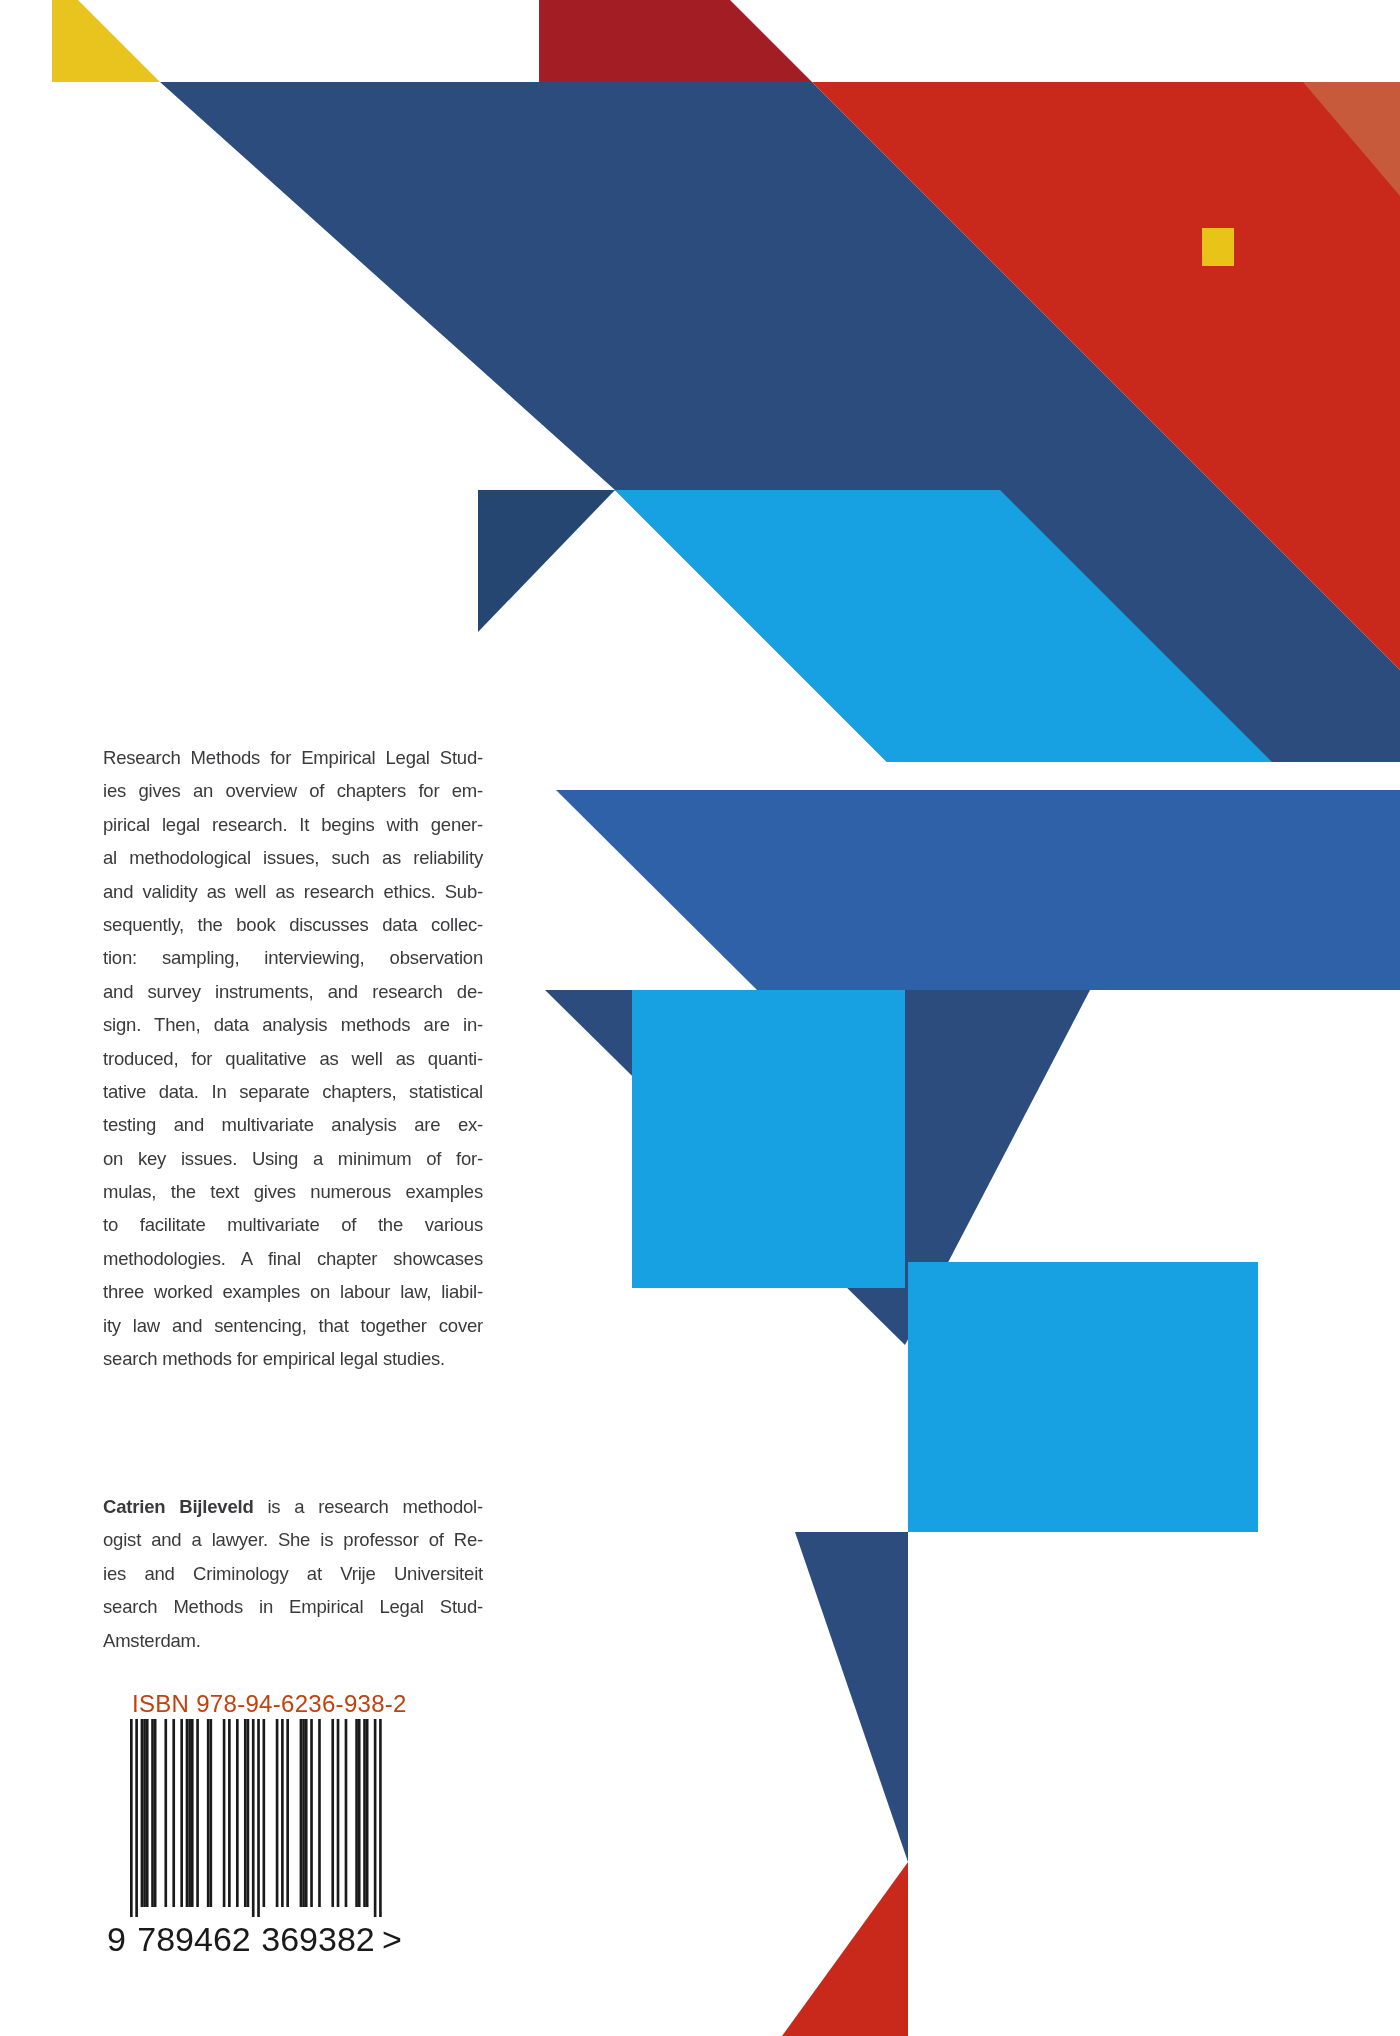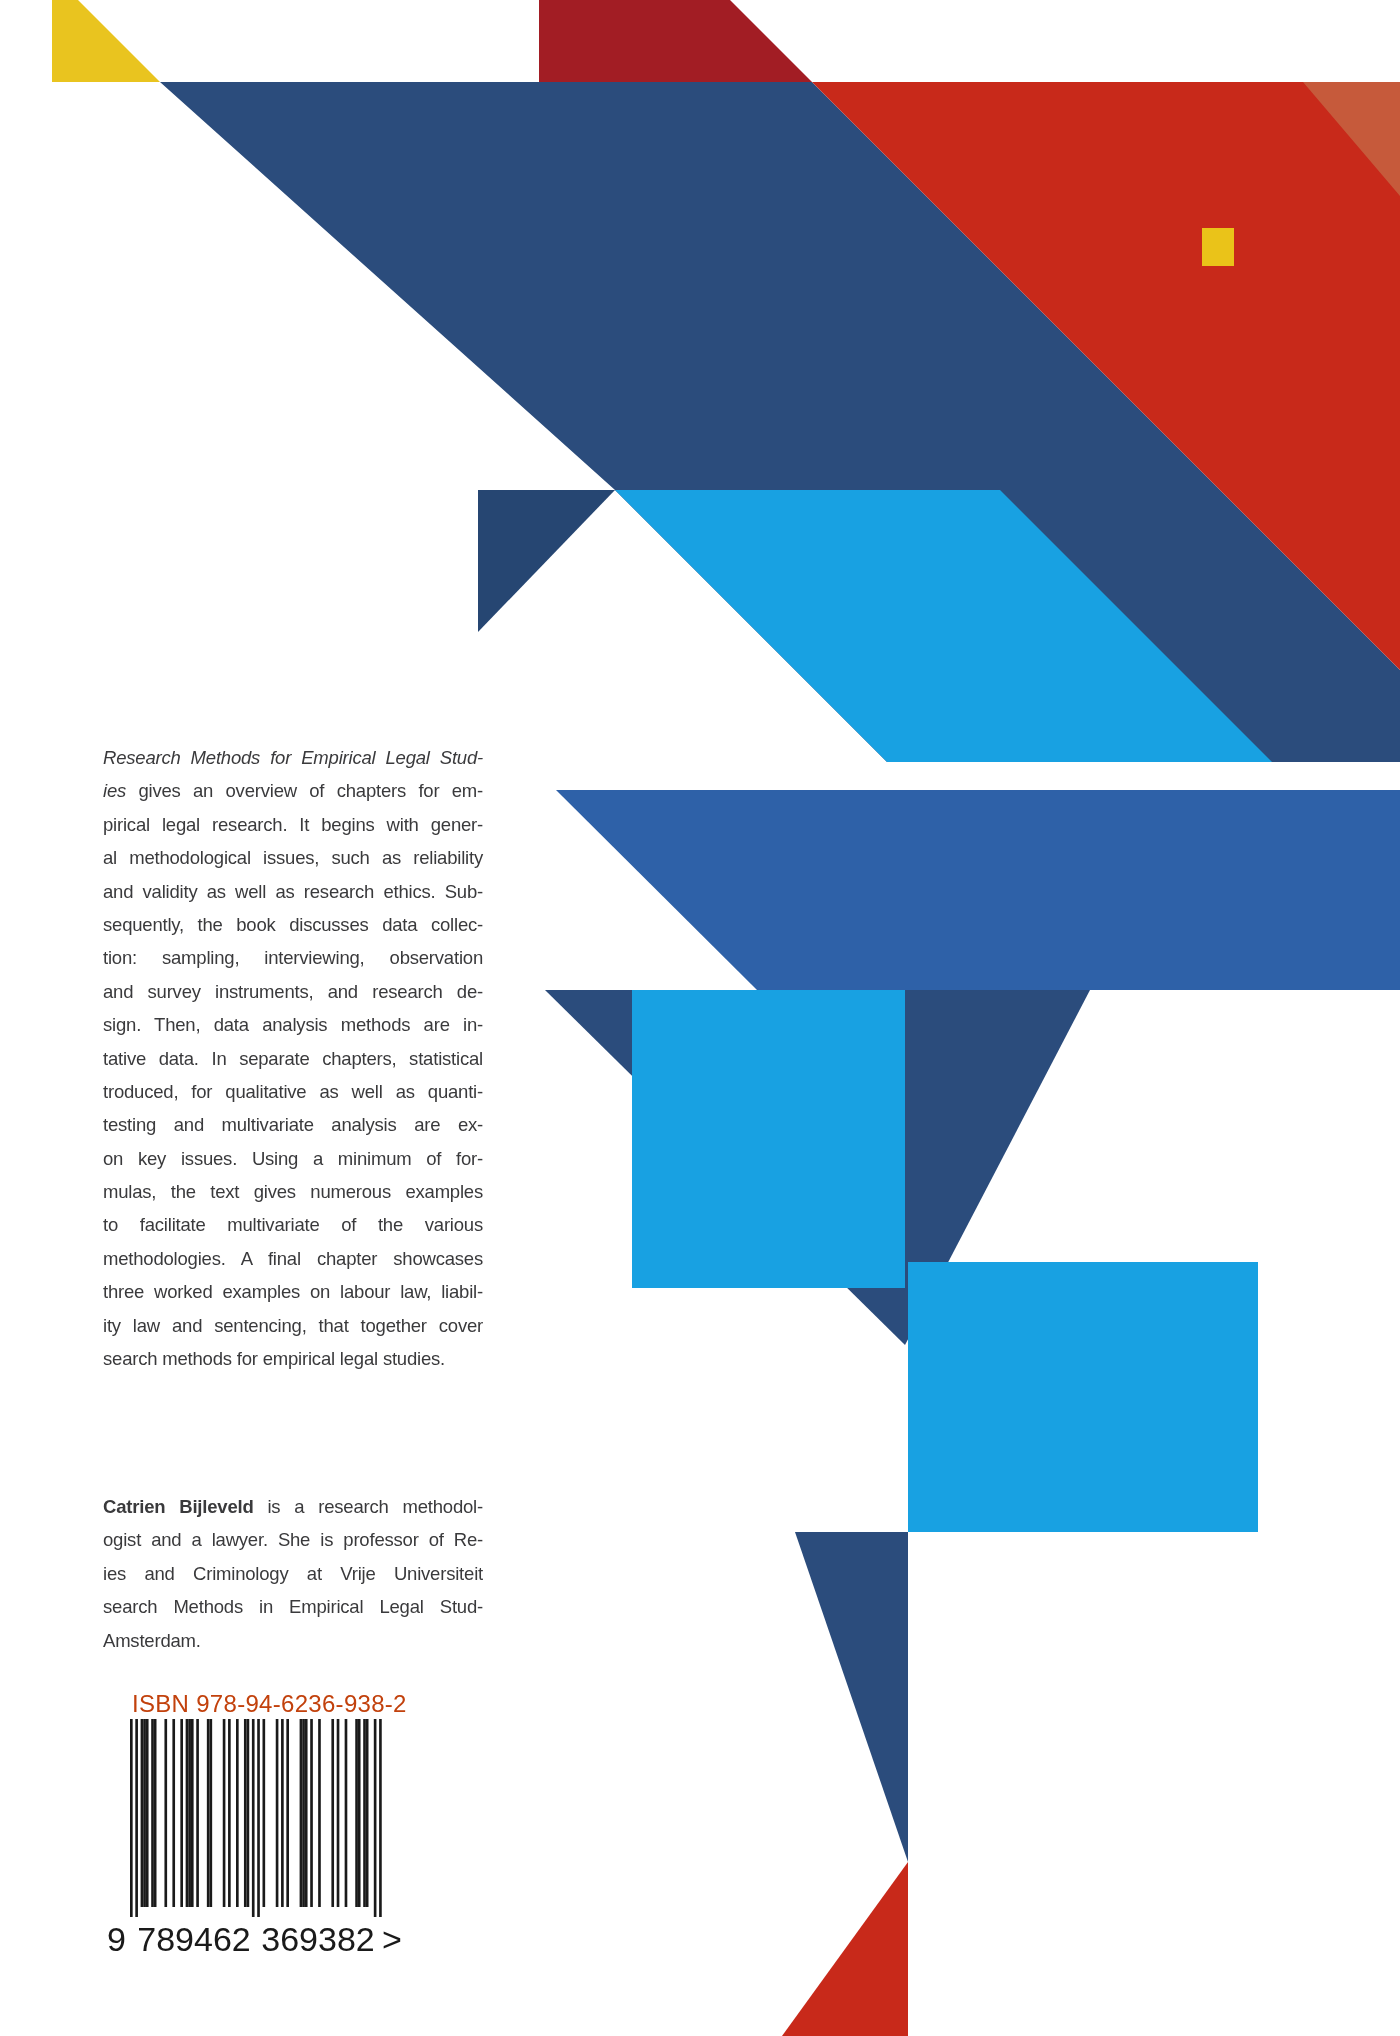--- a/index.html
+++ b/index.html
@@ -5,21 +5,21 @@
   html,body{margin:0;padding:0;background:#888;}
   #page{position:relative;width:1400px;height:2036px;background:#ffffff;overflow:hidden;
         font-family:"Liberation Sans",sans-serif;margin:0 auto;}
   #art{position:absolute;left:0;top:0;width:1400px;height:2036px;}
   .textcol{position:absolute;left:103px;width:380px;color:#3a3a3c;}
   #blurb{top:741px;}
   #bio{top:1490px;}
   .tline{font-size:18.5px;line-height:33.4px;height:33.4px;text-align:justify;
          letter-spacing:-0.2px;white-space:normal;overflow:visible;}
   .tline.just::after{content:"";display:inline-block;width:100%;height:0;}
-  .tline .it{font-style:italic;}
+  .tline .it{}
   .tline .bd{font-weight:bold;}
   #isbn{position:absolute;left:132px;top:1690px;font-size:24px;color:#c2410c;
         letter-spacing:0.3px;}
   #barcode{position:absolute;left:104px;top:1719px;width:310px;height:240px;}
   #barcode text{font-family:"Liberation Sans",sans-serif;}
 </style>
 </head>
 <body>
 
 <div id="page">
@@ -43,22 +43,22 @@
   <div id="blurb" class="textcol">
       <div class="tline just"><span class="it">Research Methods for Empirical Legal Stud-</span></div>
       <div class="tline just"><span class="it">ies</span><span> gives an overview of chapters for em-</span></div>
       <div class="tline just"><span>pirical legal research. It begins with gener-</span></div>
       <div class="tline just"><span>al methodological issues, such as reliability</span></div>
       <div class="tline just"><span>and validity as well as research ethics. Sub-</span></div>
       <div class="tline just"><span>sequently, the book discusses data collec-</span></div>
       <div class="tline just"><span>tion: sampling, interviewing, observation</span></div>
       <div class="tline just"><span>and survey instruments, and research de-</span></div>
       <div class="tline just"><span>sign. Then, data analysis methods are in-</span></div>
+      <div class="tline just"><span>troduced, for qualitative as well as quanti-</span></div>
       <div class="tline just"><span>tative data. In separate chapters, statistical</span></div>
-      <div class="tline just"><span>troduced, for qualitative as well as quanti-</span></div>
       <div class="tline just"><span>testing and multivariate analysis are ex-</span></div>
       <div class="tline just"><span>on key issues. Using a minimum of for-</span></div>
       <div class="tline just"><span>mulas, the text gives numerous examples</span></div>
       <div class="tline just"><span>to facilitate multivariate of the various</span></div>
       <div class="tline just"><span>methodologies. A final chapter showcases</span></div>
       <div class="tline just"><span>three worked examples on labour law, liabil-</span></div>
       <div class="tline just"><span>ity law and sentencing, that together cover</span></div>
       <div class="tline"><span>search methods for empirical legal studies.</span></div>
     </div>
   <div id="bio" class="textcol">

